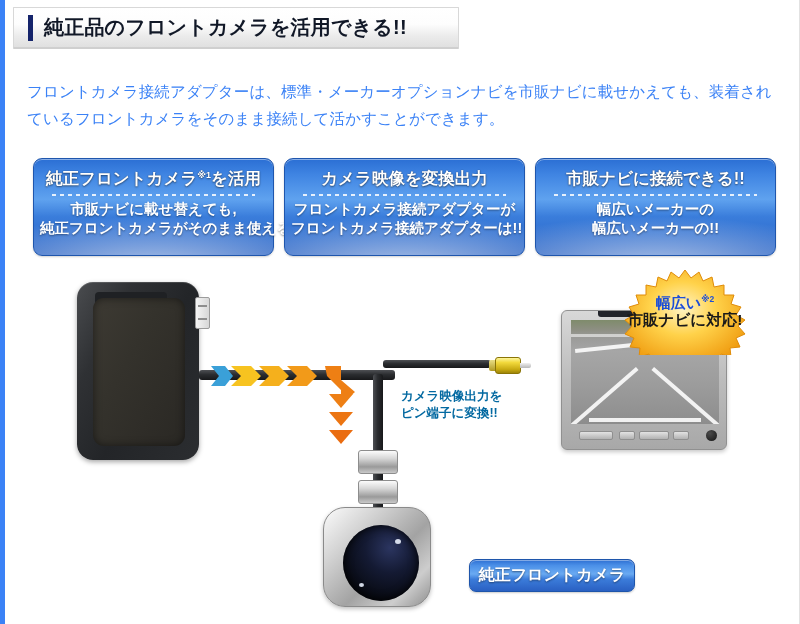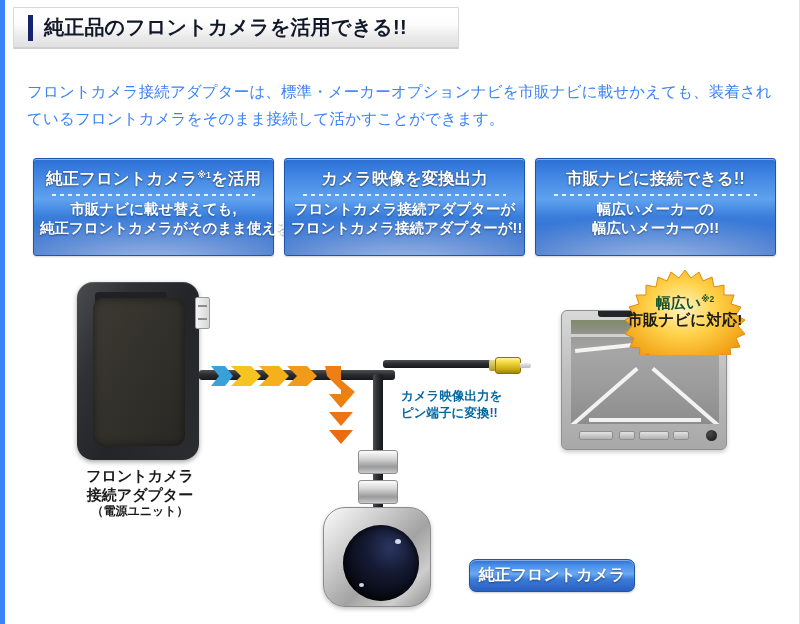--- a/index.html
+++ b/index.html
@@ -73,21 +73,21 @@
     position: absolute;
     left: 28px;
     top: 158px;
     width: 744px;
     display: flex;
     gap: 10px;
   }
   .feature-box {
     width: 241px;
     height: 98px;
-    border-radius: 3px;
+    border-radius: 9px;
     box-sizing: border-box;
     padding: 9px 6px 6px;
     text-align: center;
     background:
       radial-gradient(ellipse 150% 90% at 50% 112%, rgba(255,255,255,0.62) 0%, rgba(255,255,255,0.0) 58%),
       linear-gradient(to bottom, #2b6fd4 0%, #3f84e2 16%, #5fa2ef 42%, #3a7ddb 60%, #2a63c4 100%);
     border: 1px solid #1f56ad;
     box-shadow: inset 0 1px 0 rgba(255,255,255,0.45), 0 1px 2px rgba(0,0,0,0.18);
     position: relative;
   }
@@ -337,21 +337,21 @@
     inset: 0;
     display: flex;
     flex-direction: column;
     align-items: center;
     justify-content: center;
     gap: 1px;
   }
   .badge-l1 {
     font-size: 15px;
     font-weight: bold;
-    color: #14532d;
+    color: #1d4ed8;
     white-space: nowrap;
     line-height: 1.05;
   }
   .badge-l1 sup { font-size: 8.5px; vertical-align: super; }
   .badge-l2 {
     font-size: 15.5px;
     font-weight: bold;
     color: #1a1a1a;
     white-space: nowrap;
     line-height: 1.05;
@@ -425,21 +425,21 @@
       <div class="feature-title"><span>純正フロントカメラ</span><sup>※1</sup><span>を活用</span></div>
       <div class="feature-sep"></div>
       <div class="feature-sub">市販ナビに載せ替えても,</div>
       <div class="feature-sub">純正フロントカメラがそのまま使える!!</div>
     </div>
 
     <div class="feature-box">
       <div class="feature-title"><span>カメラ映像を変換出力</span></div>
       <div class="feature-sep"></div>
       <div class="feature-sub">フロントカメラ接続アダプターが</div>
-      <div class="feature-sub">フロントカメラ接続アダプターが!!</div>
+      <div class="feature-sub">フロントカメラ接続アダプターは!!</div>
     </div>
 
     <div class="feature-box">
       <div class="feature-title"><span>市販ナビに接続できる!!</span></div>
       <div class="feature-sep"></div>
       <div class="feature-sub">幅広いメーカーの</div>
       <div class="feature-sub">幅広いメーカーの!!</div>
     </div>
 
   </div>
@@ -514,25 +514,20 @@
           </radialGradient>
         </defs>
         <polygon fill="url(#burst)" stroke="#e08c08" stroke-width="1" points="66,1 72,9 80,3 84,12 93,8 95,18 105,16 105,26 115,26 112,35 122,38 117,46 126,51 119,57 126,65 117,69 121,78 111,79 112,88 102,85 100,94 91,89 86,97 79,90 71,96 66,88 61,96 53,90 46,97 41,89 32,94 30,85 20,88 21,79 11,78 15,69 6,65 13,57 6,51 15,46 10,38 20,35 17,26 27,26 27,16 37,18 39,8 48,12 52,3 60,9"></polygon>
       </svg>
       <div class="badge-text">
         <div class="badge-l1"><span>幅広い</span><sup>※2</sup></div>
         <div class="badge-l2">市販ナビに対応!</div>
       </div>
     </div>
 
-    <div class="label-adapter">
-      <div>フロントカメラ</div>
-      <div>接続アダプター</div>
-      <div class="sub">（電源ユニット）</div>
-    </div>
 
     <div class="label-convert">
       <div>カメラ映像出力を</div>
       <div>ピン端子に変換!!</div>
     </div>
 
     <div class="label-camera">
       <span>純正フロントカメラ</span>
     </div>
 

